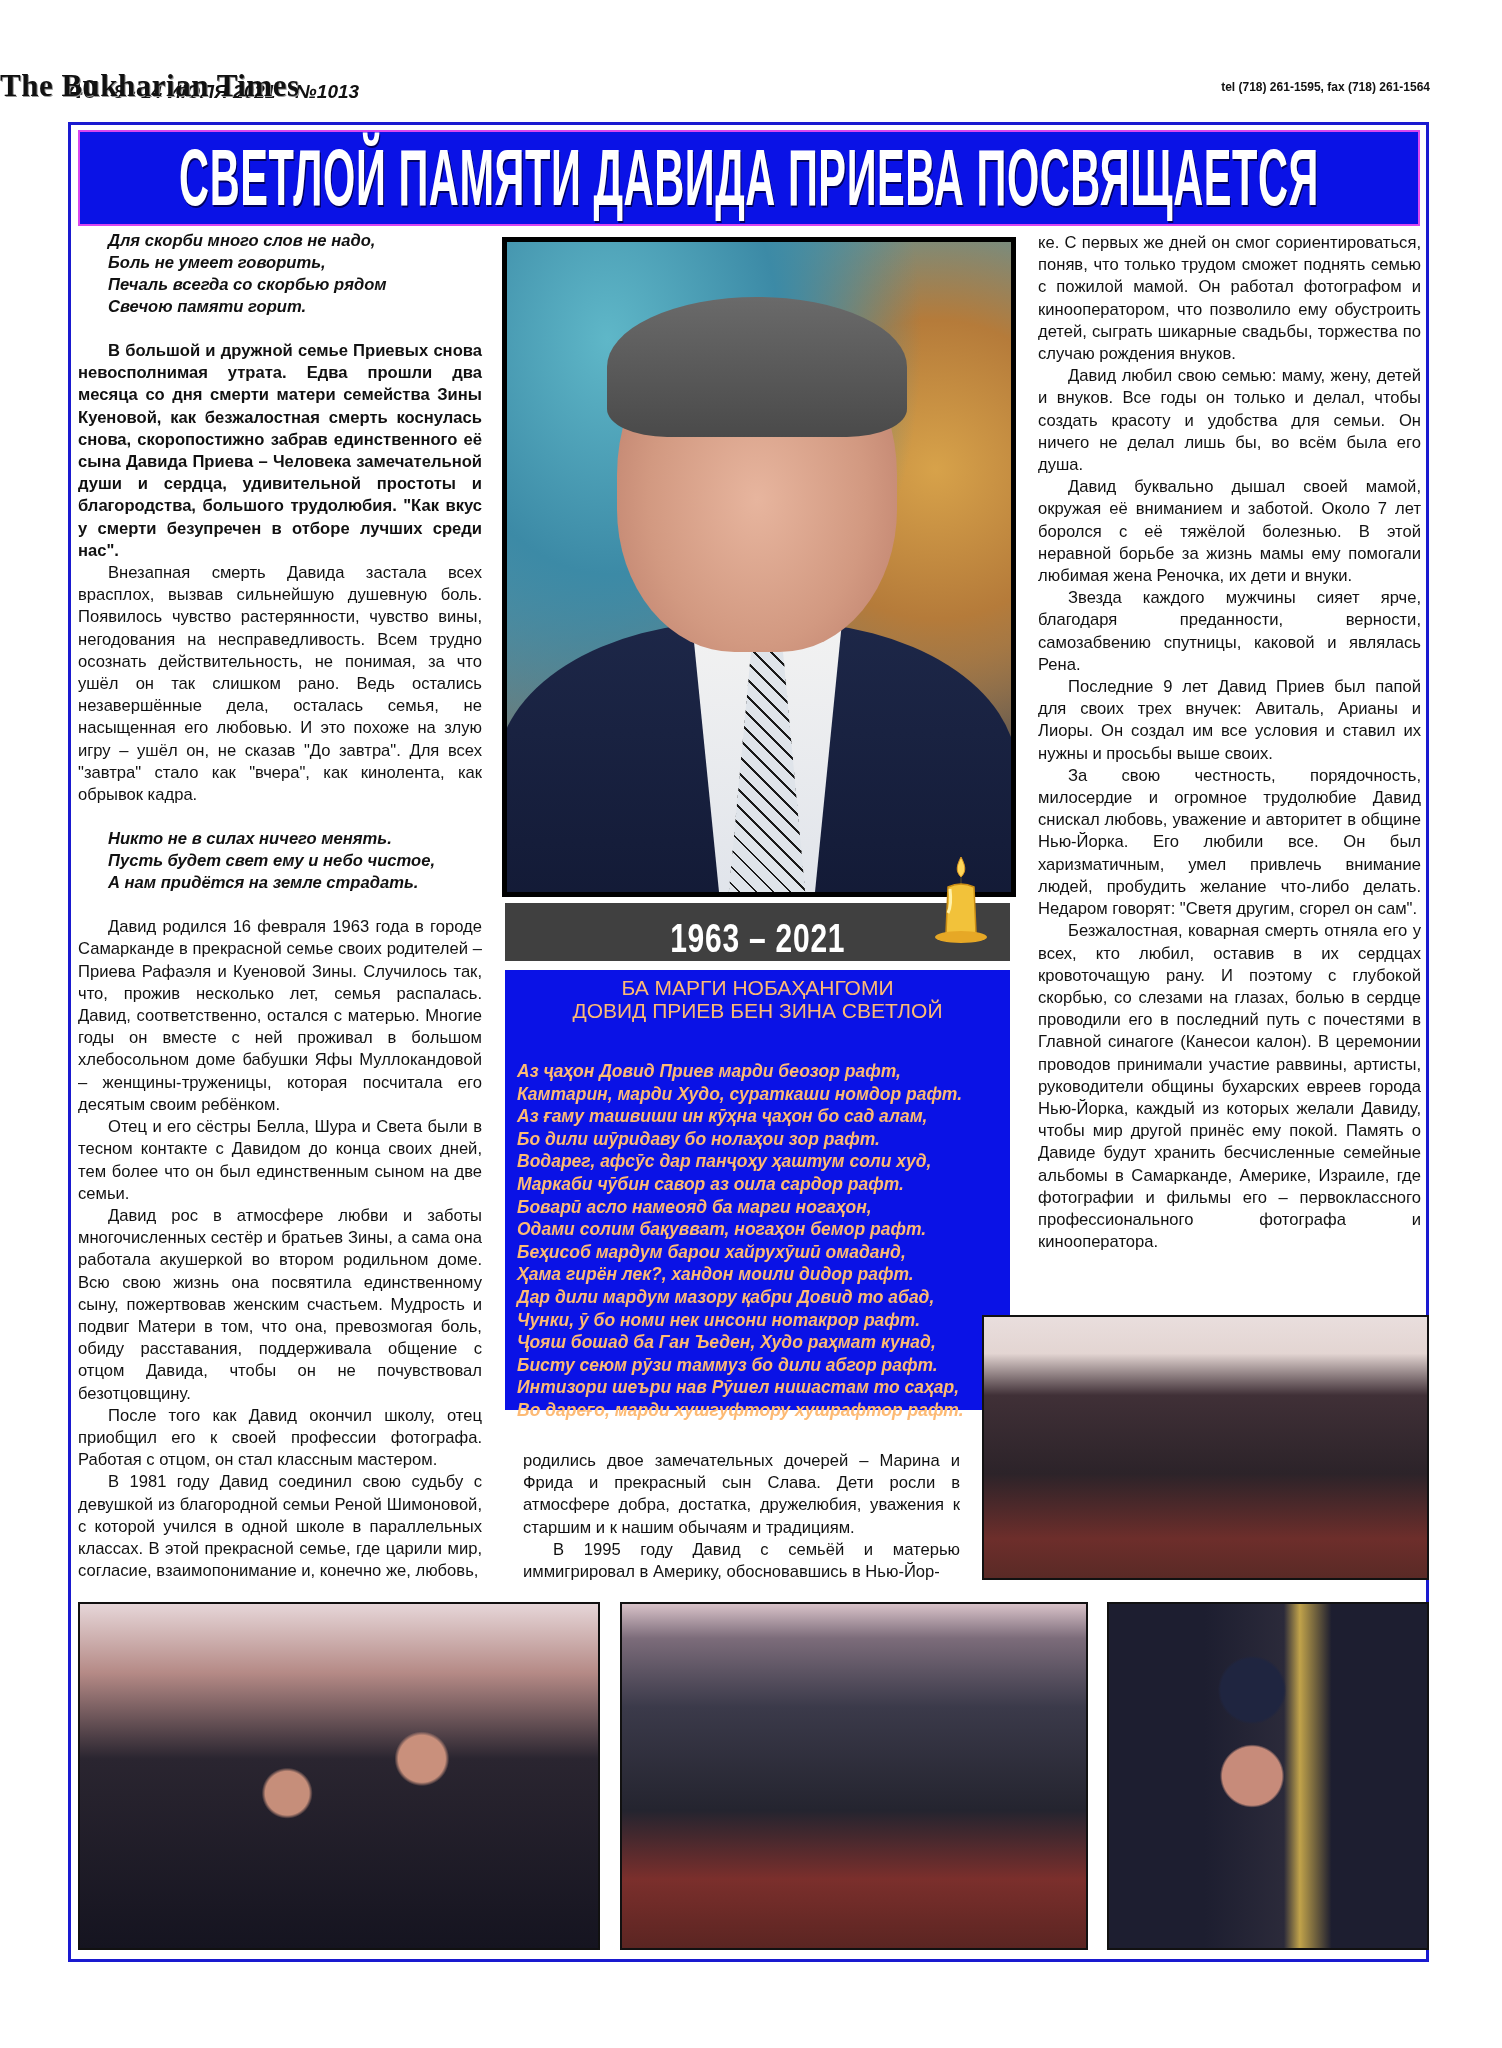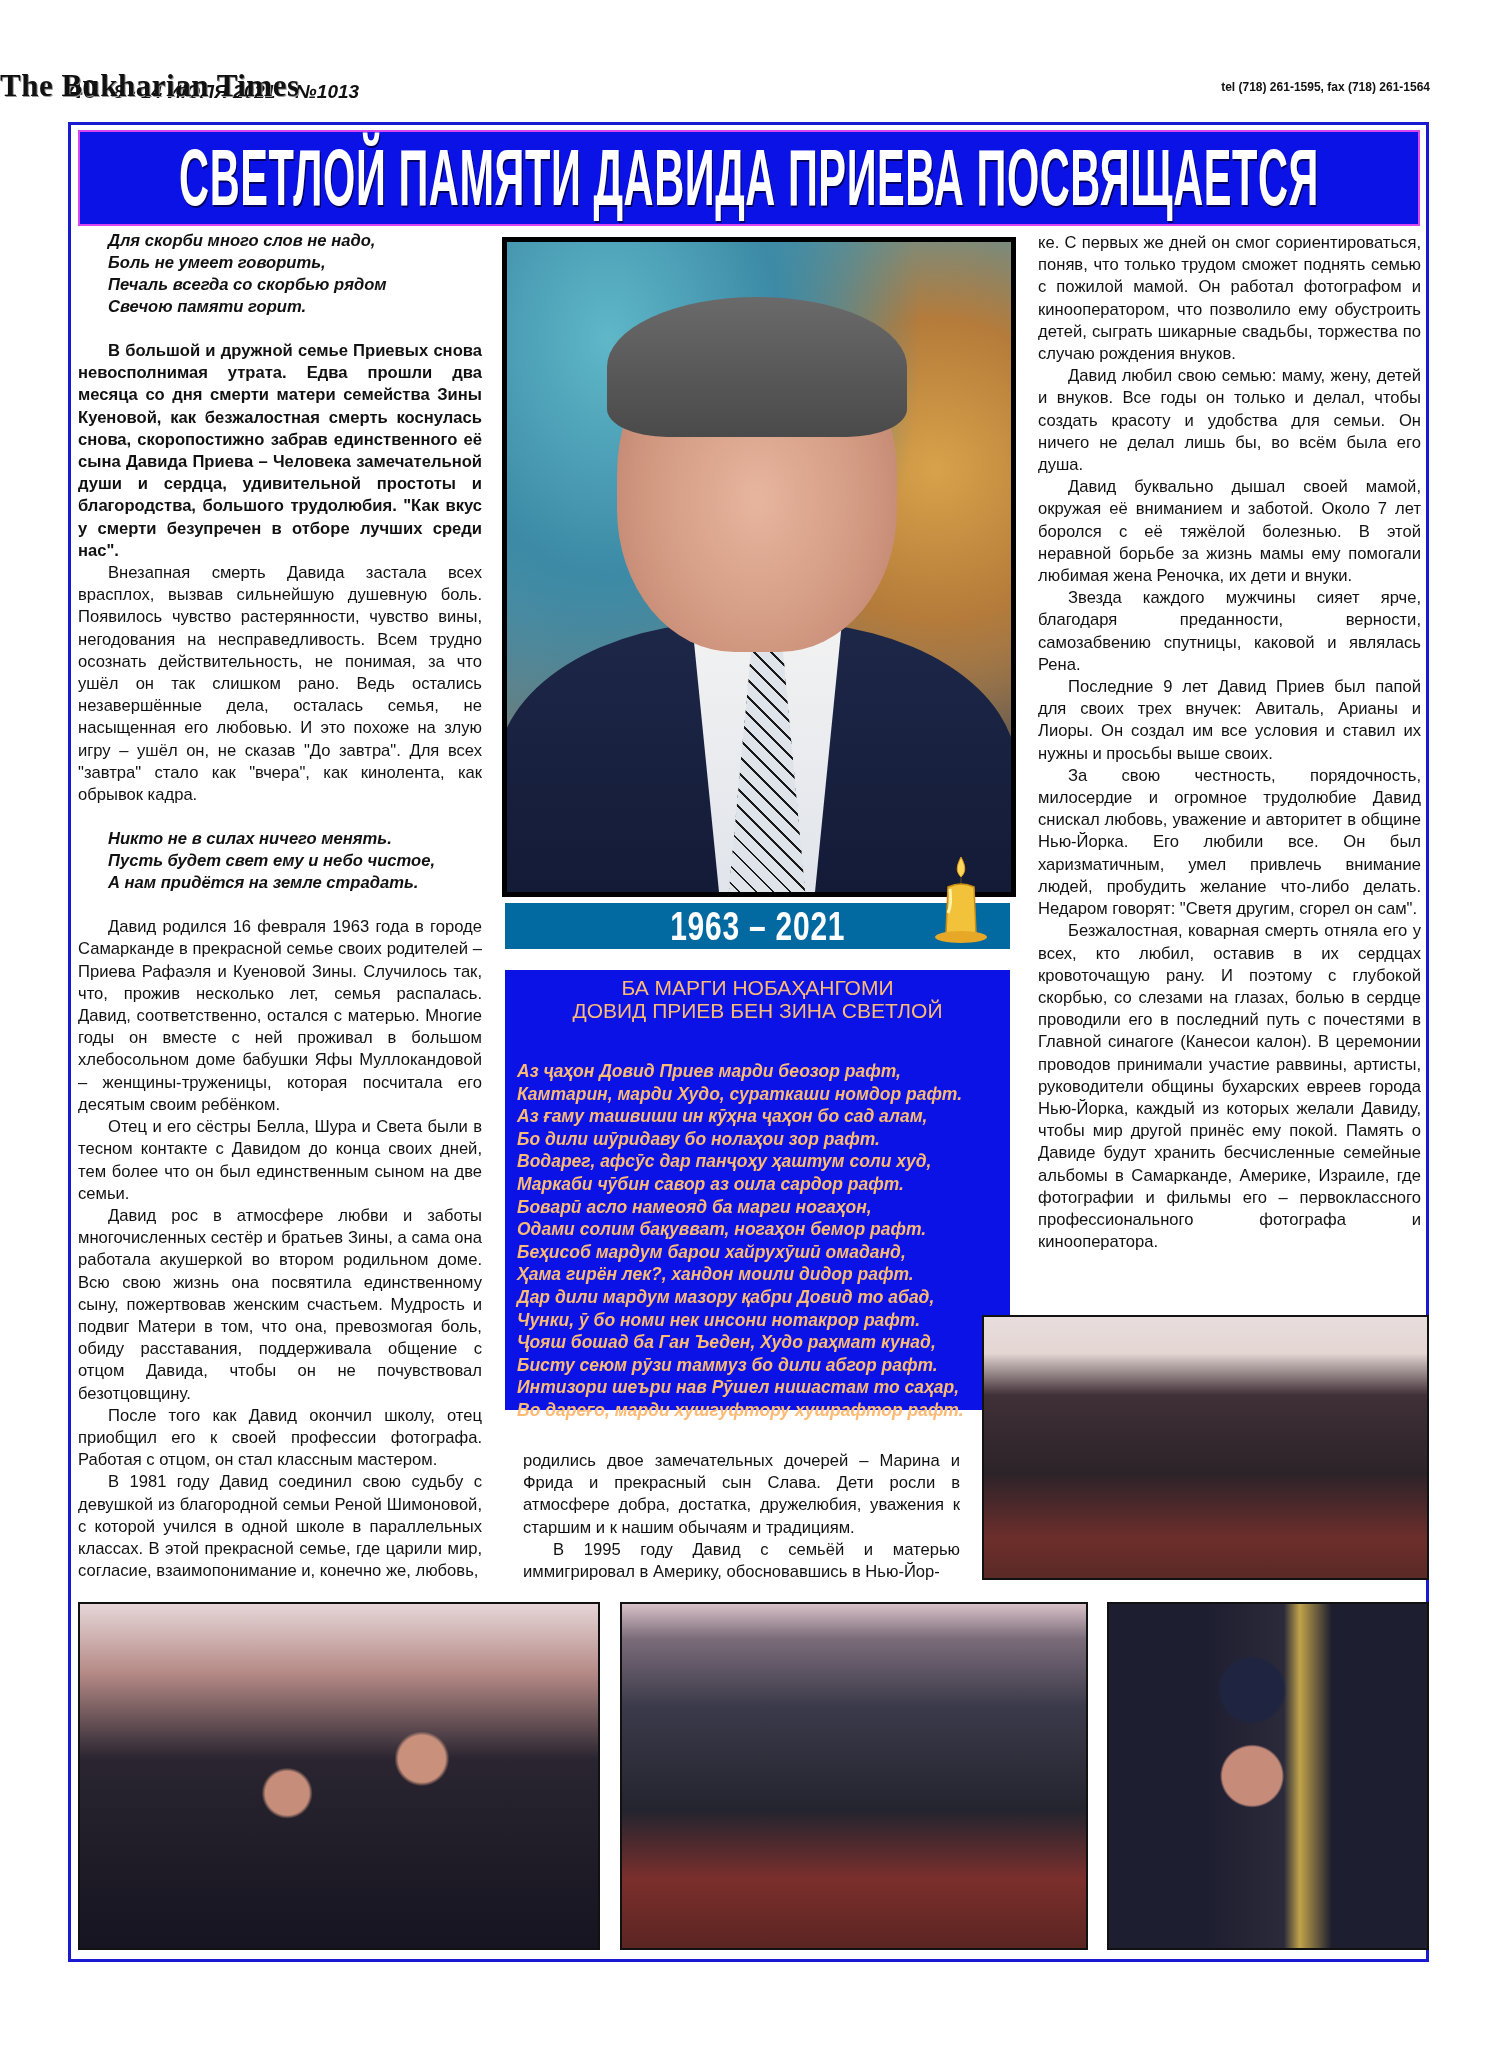--- a/index.html
+++ b/index.html
@@ -49,21 +49,21 @@
   .p-suit { position: absolute; left: -10px; top: 380px; width: 520px; height: 330px; border-radius: 45% 45% 0 0;
     background: linear-gradient(180deg, #1d2748, #111833); }
   .p-shirt { position: absolute; left: 185px; top: 380px; width: 150px; height: 300px;
     background: linear-gradient(180deg, #f2f2f2, #dfe3ea); clip-path: polygon(0 0,100% 0,80% 100%,20% 100%); }
   .p-tie { position: absolute; left: 220px; top: 410px; width: 80px; height: 260px;
     background: repeating-linear-gradient(45deg, #dfe4ea 0 10px, #1a1a1a 10px 12px),
                 repeating-linear-gradient(-45deg, transparent 0 10px, #1a1a1a 10px 12px);
     clip-path: polygon(30% 0,70% 0,100% 100%,0 100%); }
 
   
-  .years { left: 505px; top: 903px; width: 505px; height: 46px; background: #0369a1; display: flex; align-items: flex-end; justify-content: center; }
+  .years { left: 505px; top: 903px; width: 505px; height: 58px; background: #404040; display: flex; align-items: flex-end; justify-content: center; }
   .years-text { color: #fff; font-weight: bold; font-size: 40px; transform: scaleX(0.75); letter-spacing: 1px; }
   .candle { left: 932px; top: 855px; width: 58px; height: 92px; }
 
   
   .tj { left: 505px; top: 970px; width: 505px; height: 440px; background: #0a12e6; color: #fdba74; box-sizing: border-box; padding: 6px 0 0 12px; }
   .tj-title { text-align: center; font-size: 21px; line-height: 23px; font-weight: normal; padding-right: 12px; }
   .tj-poem { margin-top: 38px; font-style: italic; font-weight: bold; font-size: 17.5px; line-height: 22.6px; }
   .tj-poem div { white-space: nowrap; }
 
   

